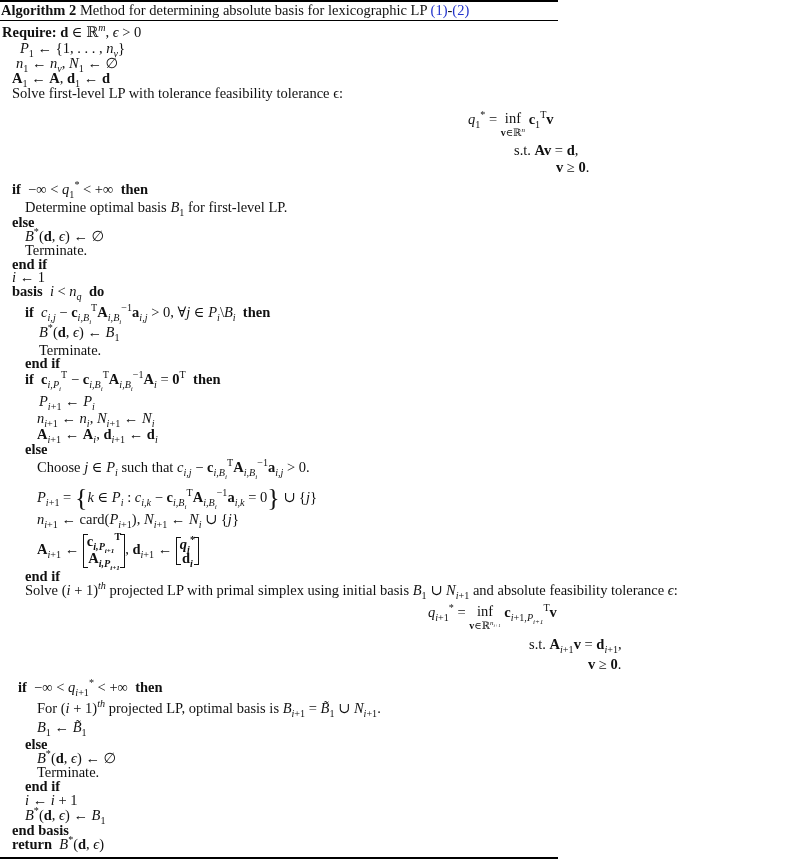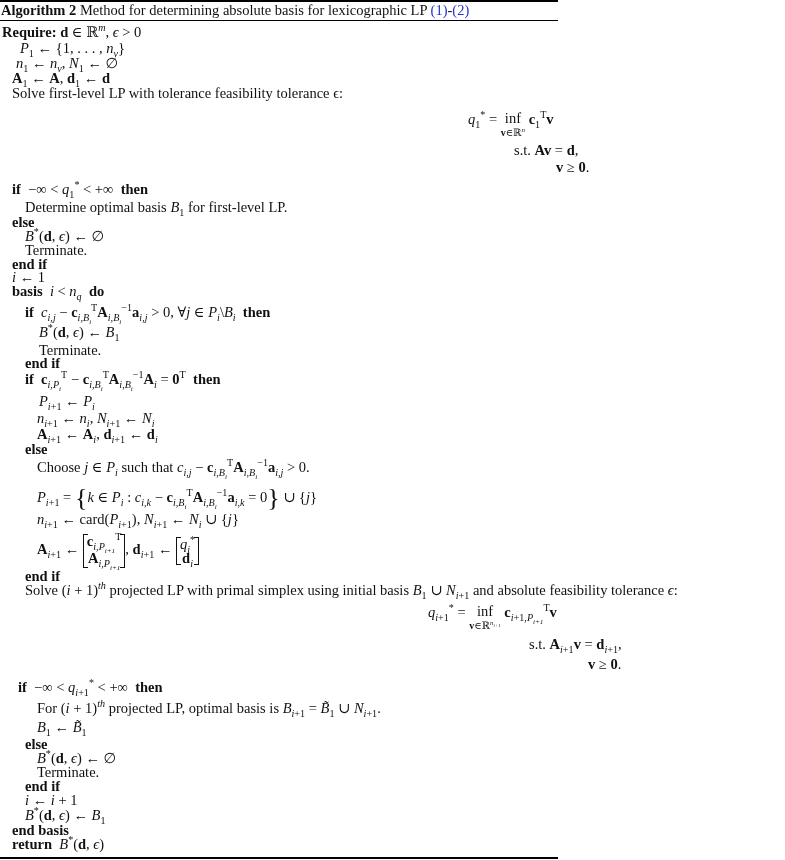--- a/index.html
+++ b/index.html
@@ -12,21 +12,21 @@
   .title { position:absolute; left:1px; top:2px; white-space:nowrap; line-height:17px; }
   .title b { font-weight:bold; }
   .ref { color:#2233cc; }
   .ln { position:absolute; white-space:nowrap; line-height:15px; }
   .kw { font-weight:bold; }
   i.m { font-style:italic; }
   b.v { font-weight:bold; }
   sub, sup { font-size:70%; line-height:0; }
   .disp { position:absolute; white-space:nowrap; line-height:15px; }
   .small { font-size:10px; }
-  .mat { display:inline-block; vertical-align:middle; line-height:14px; padding:0 4px; position:relative; }
+  .mat { display:inline-block; vertical-align:middle; line-height:14px; padding:0 4px; position:relative;font-weight:bold; }
   .mat:before, .mat:after { content:""; position:absolute; top:0; bottom:0; width:4px; border:1.2px solid #111; }
   .mat:before { left:0; border-right:none; }
   .mat:after { right:0; border-left:none; }
   .mat span { display:block; text-align:center; }
   .bigbrace { font-size:26px; vertical-align:-4px; }
 </style>
 </head>
 <body>
 
 <div class="rule r-top"></div>

